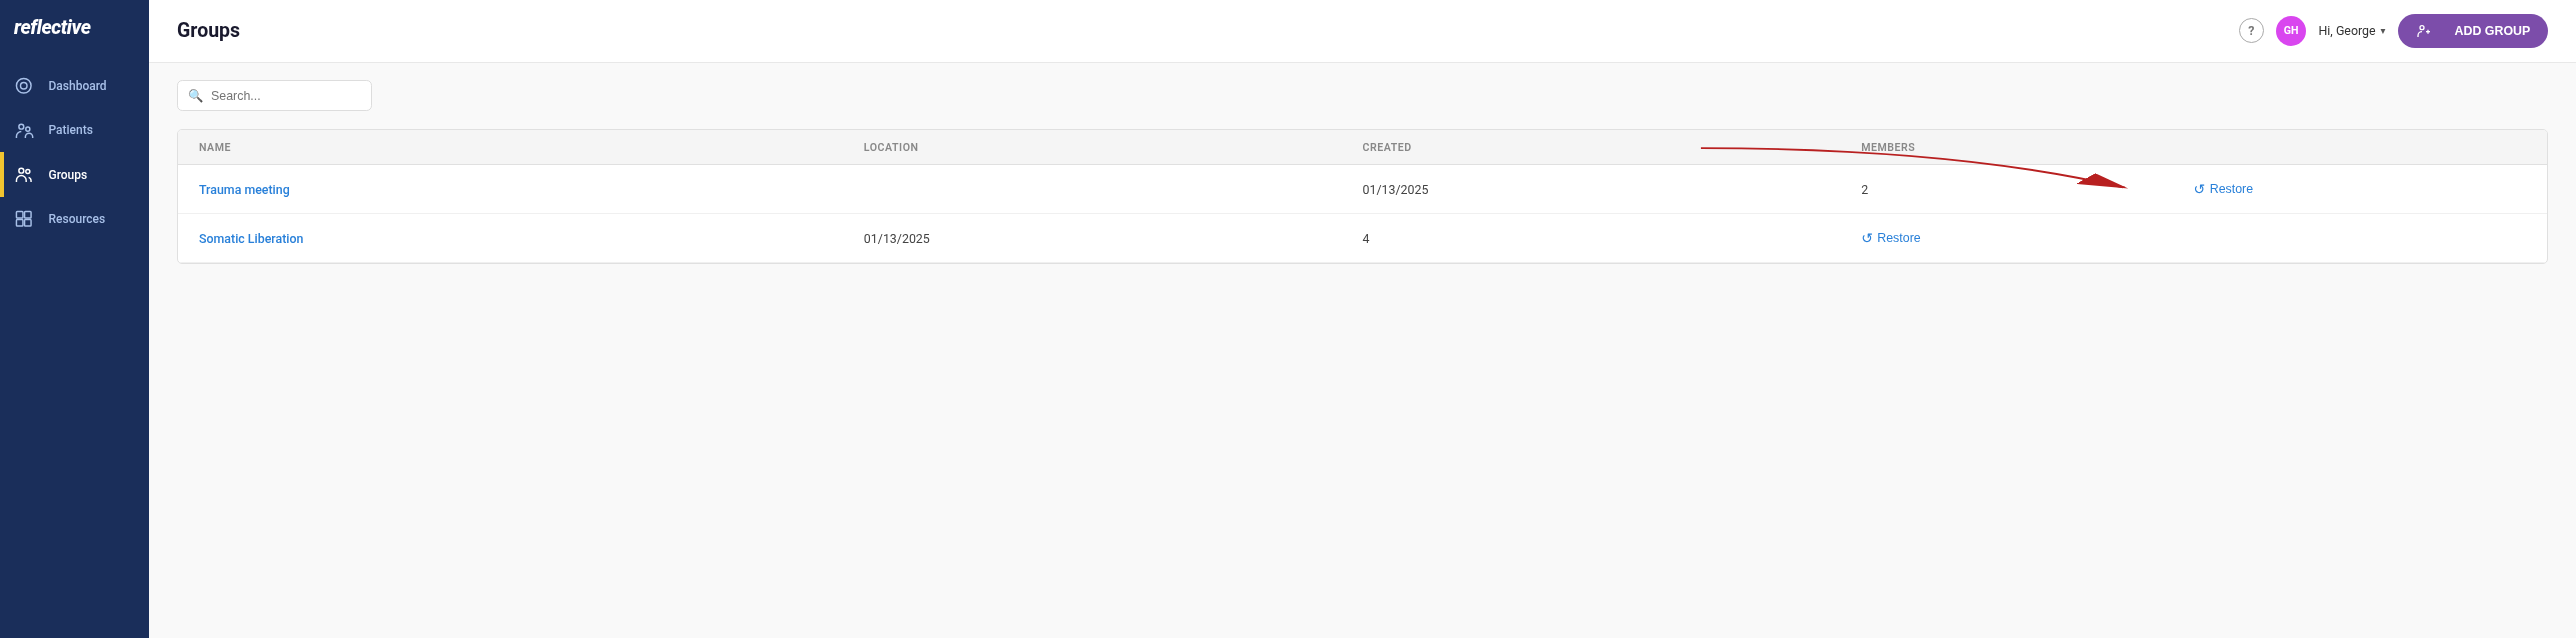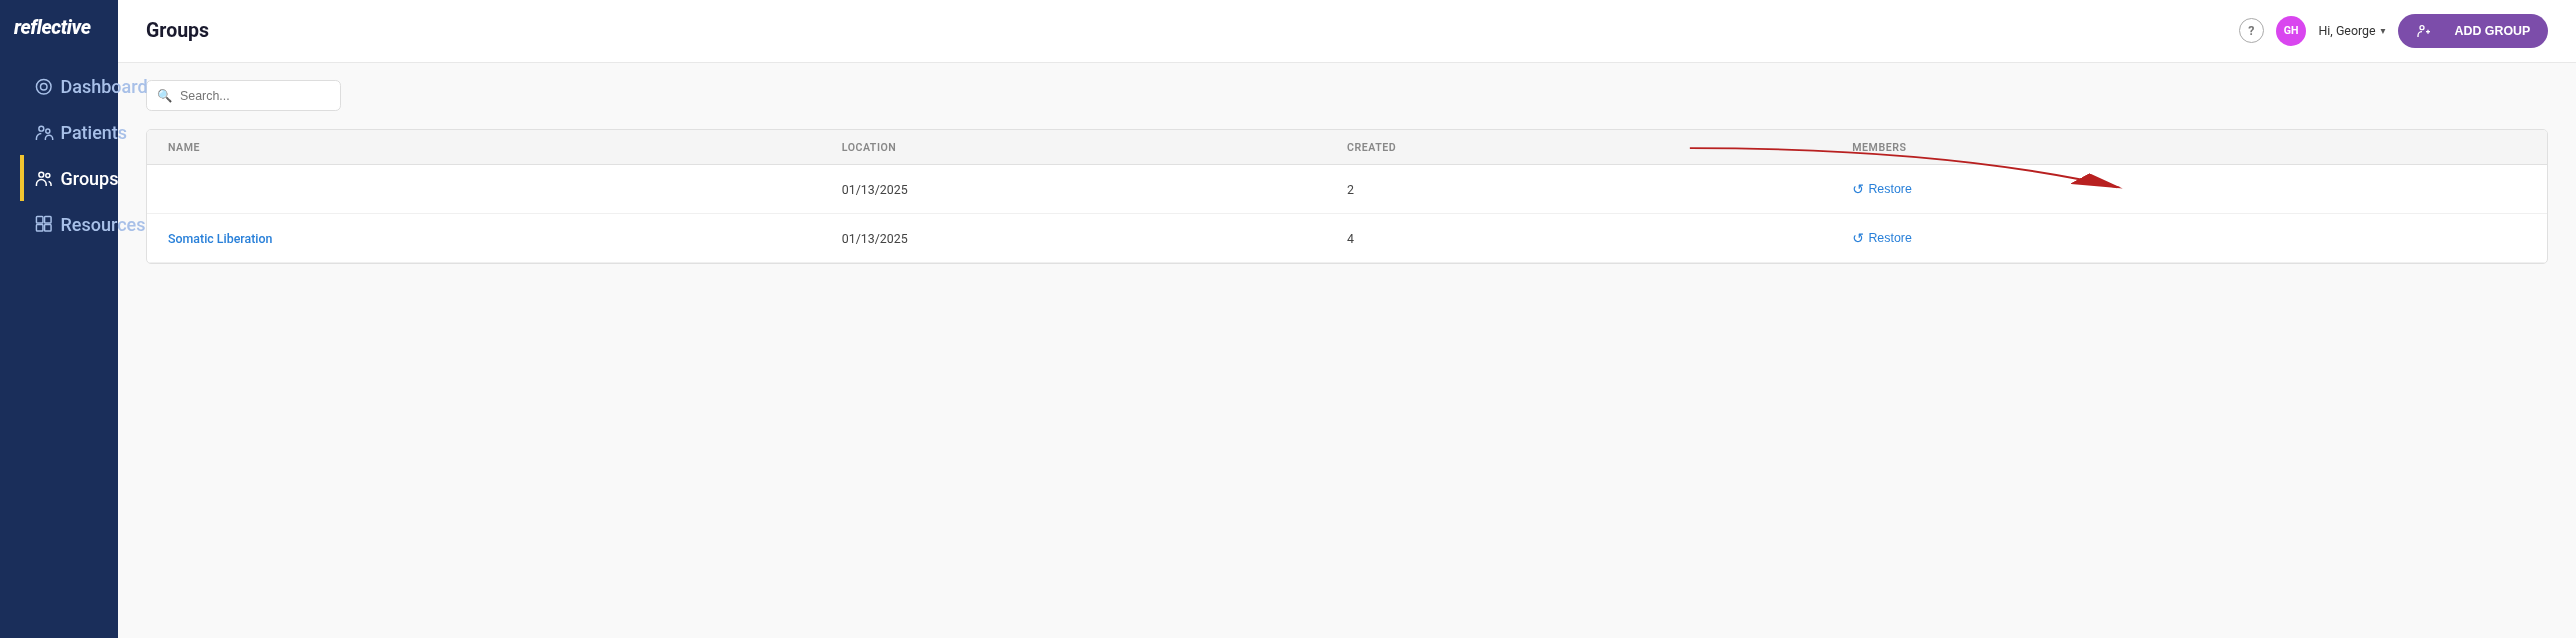--- a/index.html
+++ b/index.html
@@ -1,20 +1,20 @@
 <!DOCTYPE html>
 <html style="font-size:14px"><head>
   <meta charset="utf-8">
   <style>
     * { box-sizing: border-box; margin: 0; padding: 0; }
     body { font-family: -apple-system, BlinkMacSystemFont, 'Segoe UI', Roboto, sans-serif; display: flex; height: 100vh; overflow: hidden; background: #f5f5f5; }
 
     
     .sidebar {
-      width: 118px;
+      width: 149px;
       background: #1a2e5a;
       color: white;
       display: flex;
       flex-direction: column;
       flex-shrink: 0;
       height: 100vh;
     }
     .sidebar-logo {
       padding: 16px 14px 16px 14px;
       font-size: 19.5px;
@@ -25,28 +25,27 @@
       border-bottom: none;
     }
     .sidebar-nav {
       display: flex;
       flex-direction: column;
       margin-top: 8.9px;
     }
     .sidebar-item {
       display: flex;
       align-items: center;
-      gap: 7px;
+      gap: 15px;
       padding: 12.4px 14px;
       color: #a8c0e8;
       cursor: pointer;
       position: relative;
-      font-size: 18px;
+      font-size: 12px;
       font-weight: 500;
-      margin-left: 20px;
     }
     .sidebar-item.active {
       color: white;
     }
     .sidebar-item.active::before {
       content: '';
       position: absolute;
       left: 0;
       top: 0;
       bottom: 0;
@@ -357,20 +356,23 @@
 
       <div class="table-header">
         <div class="table-header-cell">NAME</div>
         <div class="table-header-cell">LOCATION</div>
         <div class="table-header-cell">CREATED</div>
         <div class="table-header-cell">MEMBERS</div>
         <div class="table-header-cell"></div>
       </div>
 
       <div class="table-row">
+        <div class="table-cell">
+          <a class="group-link" href="#">Trauma meeting</a>
+        </div>
         <div class="table-cell"></div>
         <div class="table-cell">01/13/2025</div>
         <div class="table-cell">2</div>
         <div class="table-cell">
           <button class="restore-btn">
             <span style="font-size:14px;">↺</span>
             <span>Restore</span>
           </button>
         </div>
       </div>

